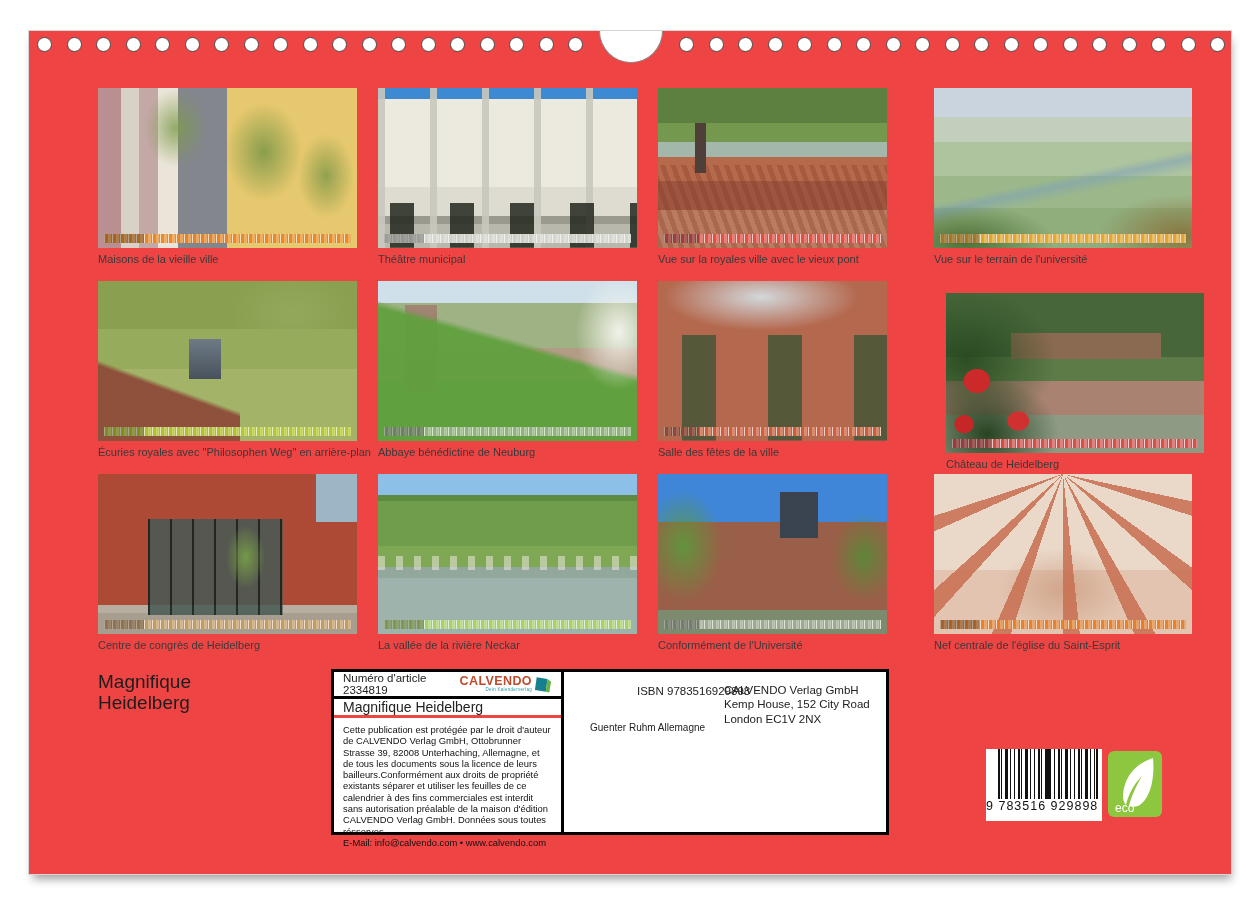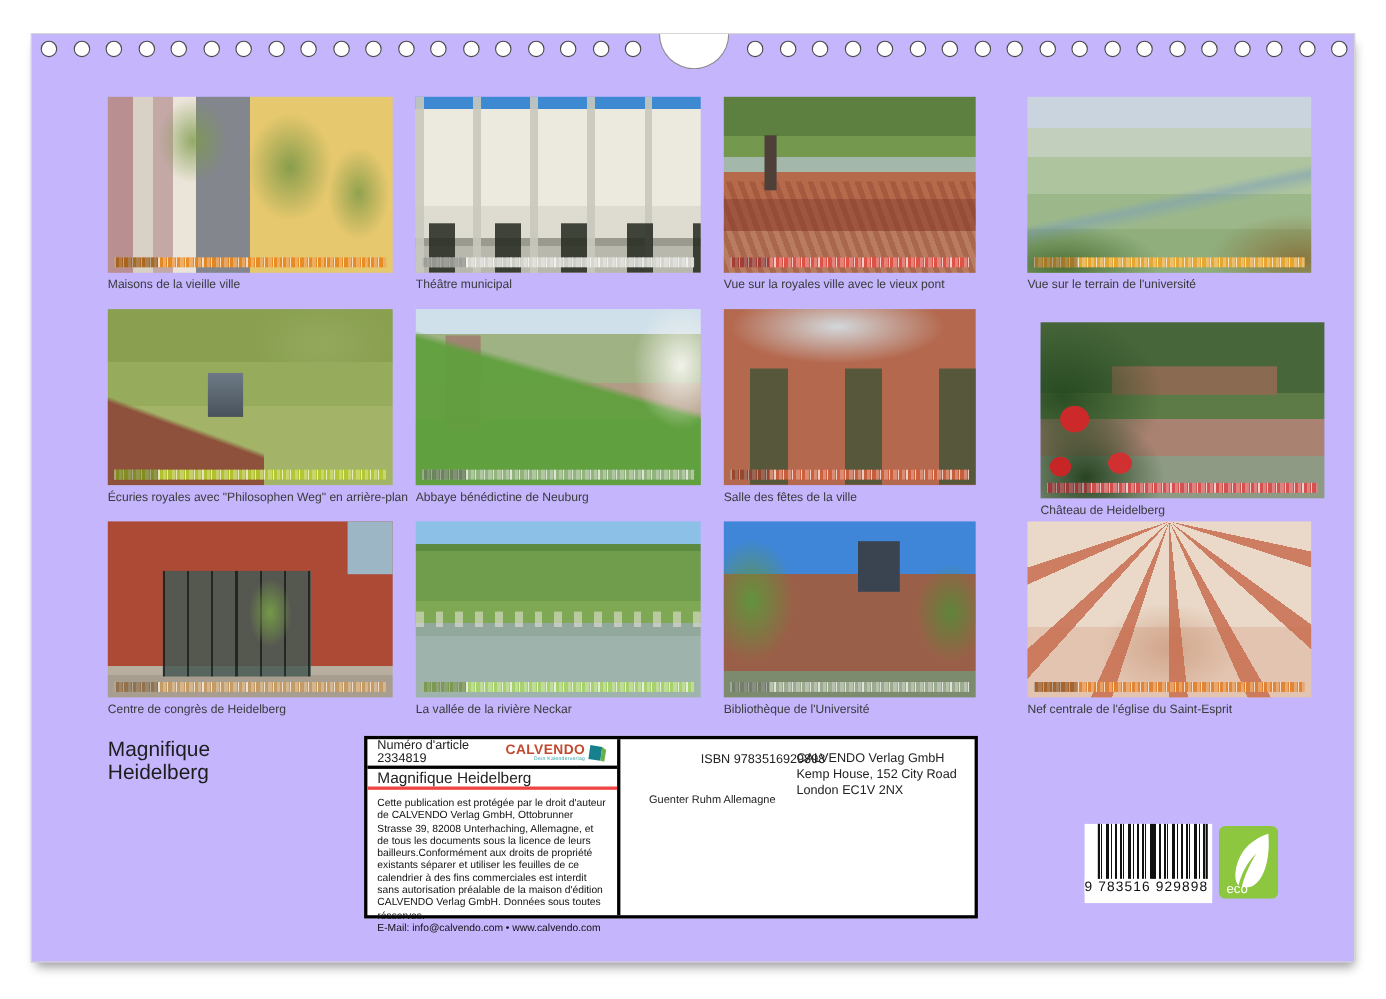--- a/index.html
+++ b/index.html
@@ -1,17 +1,17 @@
 <!DOCTYPE html>
 <html><head>
 <meta charset="utf-8">
 <style>
   html,body{margin:0;padding:0;background:#ffffff;width:1260px;height:908px;
     font-family:"Liberation Sans","DejaVu Sans",sans-serif;color:#222;}
-  .sheet{position:absolute;left:28px;top:30px;width:1204px;height:845px;background:#c4b5fd;
+  .sheet{position:absolute;left:28px;top:30px;width:1204px;height:845px;background:#ef4444;
     border:1px solid #d6d6d6;box-sizing:border-box;
     box-shadow:2px 7px 9px -3px rgba(0,0,0,.38);}
   
   .holes{position:absolute;top:6px;display:flex;justify-content:space-between;}
   .holes-left{left:8px;width:546px;}
   .holes-right{left:650px;width:546px;}
   .hole{width:15px;height:15px;border:1.4px solid #4a4a4a;border-radius:50%;background:#fff;box-sizing:border-box;}
   .hanger{position:absolute;left:570px;top:0;width:64px;height:32px;background:#fff;
     border:1px solid #8a8a8a;border-top:none;box-sizing:border-box;
     border-bottom-left-radius:32px 32px;border-bottom-right-radius:32px 32px;}
@@ -215,21 +215,21 @@
   <figure class="cell r3 c2" style="margin:0">
     <div class="photo t10">
         <div class="cal-strip" style="background: linear-gradient(90deg, rgba(0, 0, 0, 0.28) 0px, rgba(0, 0, 0, 0.28) 16%, rgba(0, 0, 0, 0) 16%), repeating-linear-gradient(90deg, rgba(255, 255, 255, 0.75) 0px, rgba(255, 255, 255, 0.75) 1px, rgba(255, 255, 255, 0) 1px, rgba(255, 255, 255, 0) 4px, rgba(255, 255, 255, 0.3) 4px, rgba(255, 255, 255, 0.3) 7px, rgba(255, 255, 255, 0) 7px, rgba(255, 255, 255, 0) 8px), rgb(168, 211, 107);"></div>
       </div>
     <figcaption class="caption">La vallée de la rivière Neckar</figcaption>
   </figure>
   <figure class="cell r3 c3" style="margin:0">
     <div class="photo t11">
         <div class="cal-strip" style="background: linear-gradient(90deg, rgba(0, 0, 0, 0.28) 0px, rgba(0, 0, 0, 0.28) 16%, rgba(0, 0, 0, 0) 16%), repeating-linear-gradient(90deg, rgba(255, 255, 255, 0.75) 0px, rgba(255, 255, 255, 0.75) 1px, rgba(255, 255, 255, 0) 1px, rgba(255, 255, 255, 0) 4px, rgba(255, 255, 255, 0.3) 4px, rgba(255, 255, 255, 0.3) 7px, rgba(255, 255, 255, 0) 7px, rgba(255, 255, 255, 0) 8px), rgb(159, 174, 146);"></div>
       </div>
-    <figcaption class="caption">Bibliothèque de l'Université</figcaption>
+    <figcaption class="caption">Conformément de l'Université</figcaption>
   </figure>
   <figure class="cell r3 c4" style="margin:0">
     <div class="photo t12">
         <div class="cal-strip" style="background: linear-gradient(90deg, rgba(0, 0, 0, 0.28) 0px, rgba(0, 0, 0, 0.28) 16%, rgba(0, 0, 0, 0) 16%), repeating-linear-gradient(90deg, rgba(255, 255, 255, 0.75) 0px, rgba(255, 255, 255, 0.75) 1px, rgba(255, 255, 255, 0) 1px, rgba(255, 255, 255, 0) 4px, rgba(255, 255, 255, 0.3) 4px, rgba(255, 255, 255, 0.3) 7px, rgba(255, 255, 255, 0) 7px, rgba(255, 255, 255, 0) 8px), rgb(224, 128, 46);"></div>
       </div>
     <figcaption class="caption">Nef centrale de l'église du Saint-Esprit</figcaption>
   </figure>
 
   <div class="page-title">
     <div>Magnifique</div>

